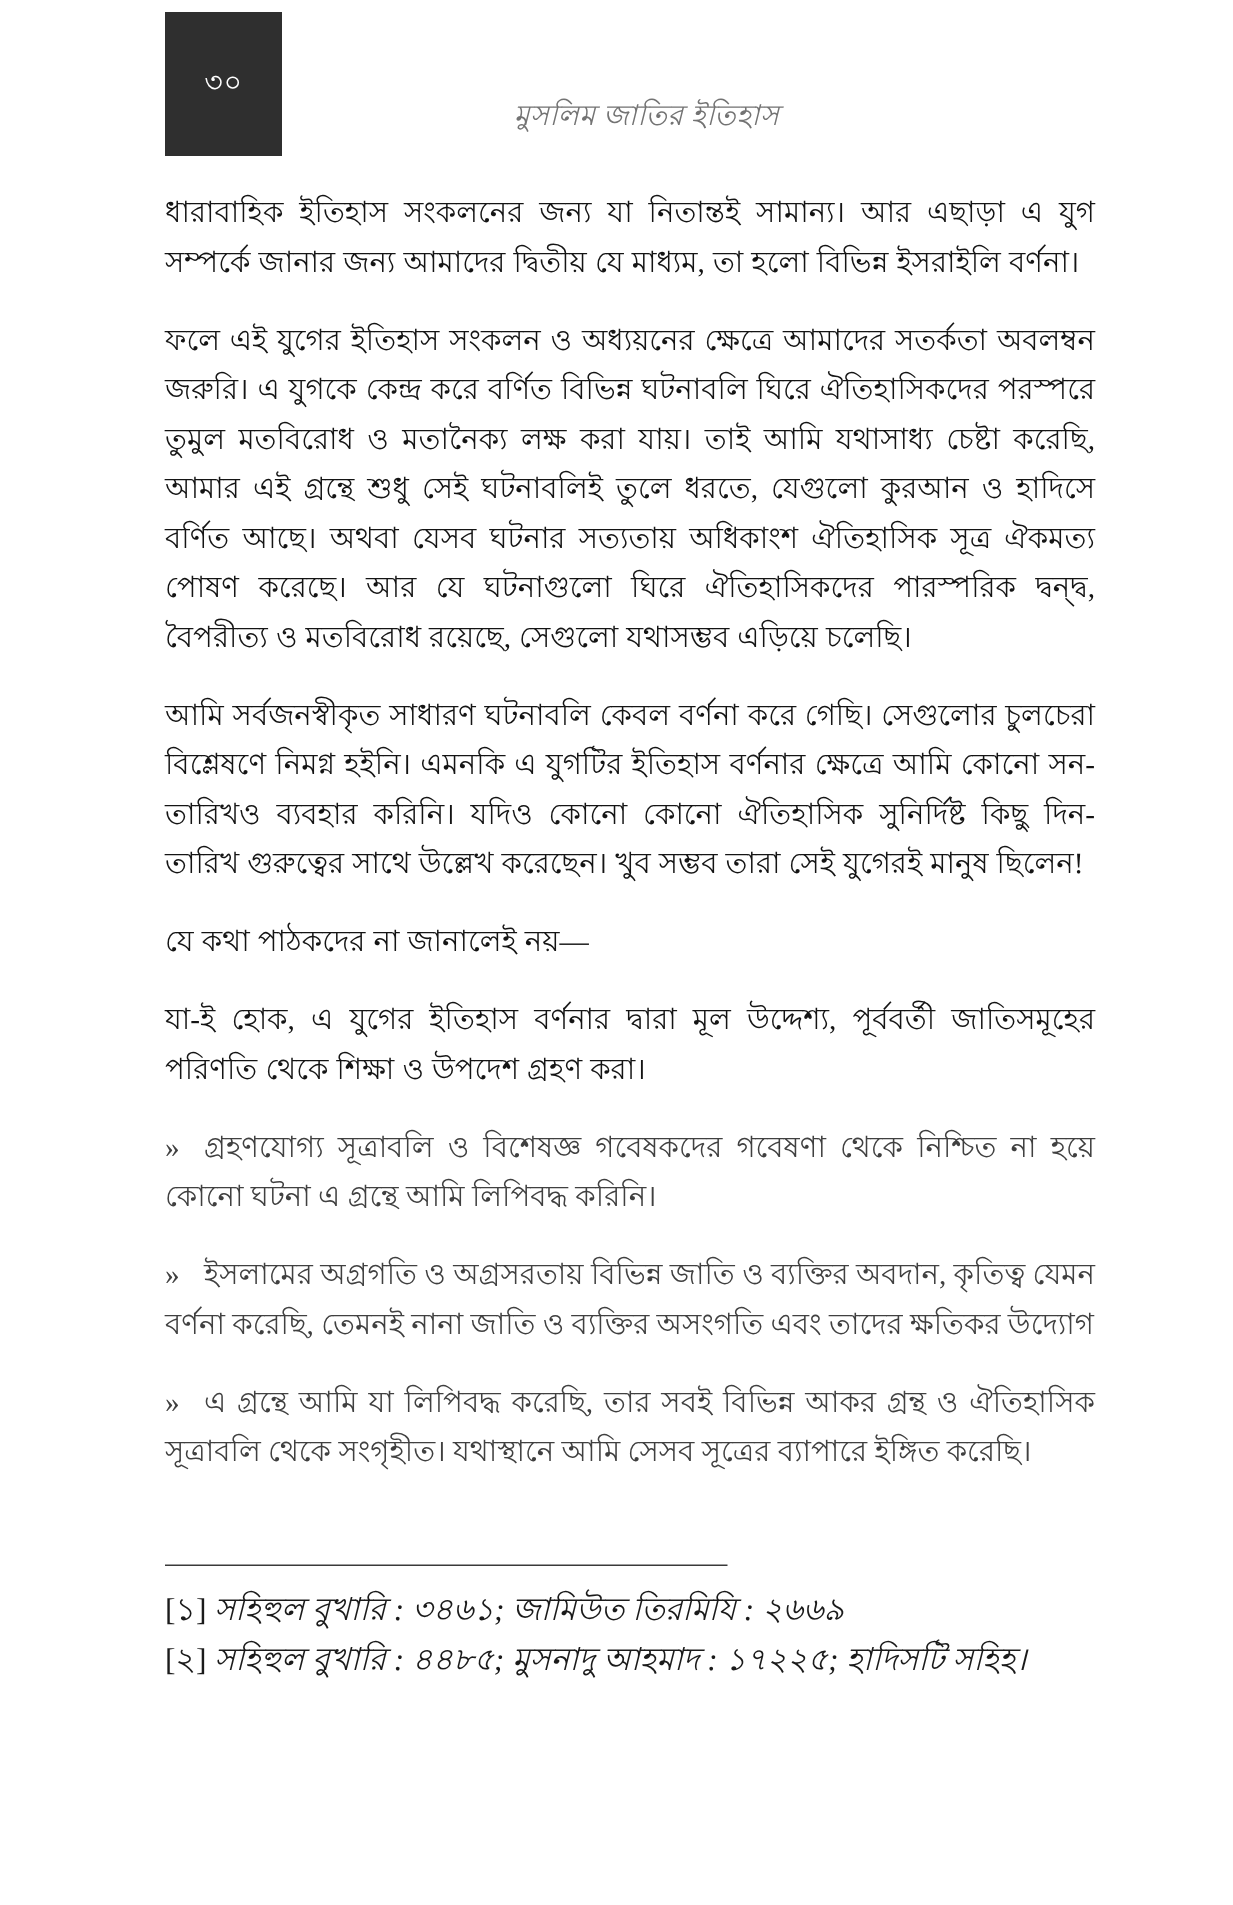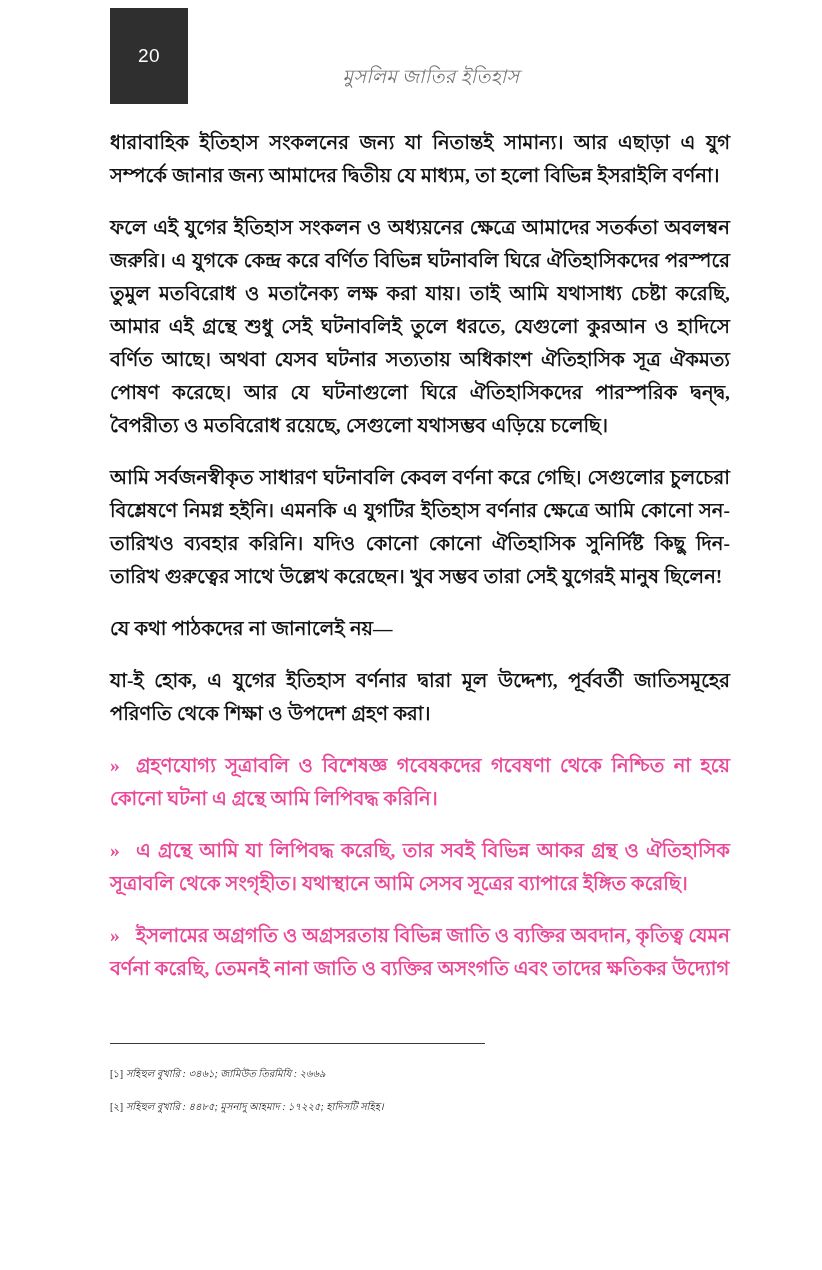--- a/index.html
+++ b/index.html
@@ -52,39 +52,38 @@
     color: #737373;
     letter-spacing: 0.3px;
     padding-left: 40px;
   }
   
   .content {
     position: absolute;
     left: 110px;
     top: 126px;
     width: 620px;
-    font-weight: bold;
   }
   p.body {
     margin: 0 0 19px 0;
     font-size: 19.5px;
     line-height: 33px;
     text-align: justify;
     text-align-last: left;
     word-spacing: 0.5px;
     color: #141414;
   }
   p.bullet {
     margin: 0 0 19px 0;
     font-size: 19.5px;
     line-height: 33px;
     text-align: justify;
     text-align-last: left;
     padding-left: 0;
-    color: #ec4899;
+    color: #404040;
   }
   .bullet-mark {
     display: inline-block;
     width: 26px;
     font-family: "Liberation Serif", serif;
   }
   .short {
     text-align: left;
   }
   
@@ -96,21 +95,21 @@
     height: 1px;
     background: #3a3a3a;
   }
   .footnotes {
     position: absolute;
     left: 110px;
     top: 1060px;
     width: 620px;
   }
   .footnote {
-    font-size: 10px;
+    font-size: 21px;
     line-height: 27px;
     font-style: italic;
     color: #1a1a1a;
     margin-bottom: 6px;
     white-space: nowrap;
   }
   .footnote .marker {
     font-style: normal;
   }
   sup.ref {
@@ -119,44 +118,44 @@
     line-height: 0;
   }
 </style>
 </head>
 <body>
 
 <div class="page">
 
   <div class="page-header">
     <div class="folio-box">
-      <span>20</span>
+      <span>৩০</span>
     </div>
     <div class="running-head">মুসলিম জাতির ইতিহাস</div>
   </div>
 
   <div class="content">
 
     <p class="body"><span>ধারাবাহিক ইতিহাস সংকলনের জন্য যা নিতান্তই সামান্য। আর এছাড়া এ যুগ সম্পর্কে জানার জন্য আমাদের দ্বিতীয় যে মাধ্যম, তা হলো বিভিন্ন ইসরাইলি বর্ণনা।</span></p>
 
 
 
     <p class="body"><span>ফলে এই যুগের ইতিহাস সংকলন ও অধ্যয়নের ক্ষেত্রে আমাদের সতর্কতা অবলম্বন জরুরি। এ যুগকে কেন্দ্র করে বর্ণিত বিভিন্ন ঘটনাবলি ঘিরে ঐতিহাসিকদের পরস্পরে তুমুল মতবিরোধ ও মতানৈক্য লক্ষ করা যায়। তাই আমি যথাসাধ্য চেষ্টা করেছি, আমার এই গ্রন্থে শুধু সেই ঘটনাবলিই তুলে ধরতে, যেগুলো কুরআন ও হাদিসে বর্ণিত আছে। অথবা যেসব ঘটনার সত্যতায় অধিকাংশ ঐতিহাসিক সূত্র ঐকমত্য পোষণ করেছে। আর যে ঘটনাগুলো ঘিরে ঐতিহাসিকদের পারস্পরিক দ্বন্দ্ব, বৈপরীত্য ও মতবিরোধ রয়েছে, সেগুলো যথাসম্ভব এড়িয়ে চলেছি।</span></p>
 
     <p class="body"><span>আমি সর্বজনস্বীকৃত সাধারণ ঘটনাবলি কেবল বর্ণনা করে গেছি। সেগুলোর চুলচেরা বিশ্লেষণে নিমগ্ন হইনি। এমনকি এ যুগটির ইতিহাস বর্ণনার ক্ষেত্রে আমি কোনো সন-তারিখও ব্যবহার করিনি। যদিও কোনো কোনো ঐতিহাসিক সুনির্দিষ্ট কিছু দিন-তারিখ গুরুত্বের সাথে উল্লেখ করেছেন। খুব সম্ভব তারা সেই যুগেরই মানুষ ছিলেন!</span></p>
 
     <p class="body short"><span>যে কথা পাঠকদের না জানালেই নয়—</span></p>
 
     <p class="body"><span>যা-ই হোক, এ যুগের ইতিহাস বর্ণনার দ্বারা মূল উদ্দেশ্য, পূর্ববর্তী জাতিসমূহের পরিণতি থেকে শিক্ষা ও উপদেশ গ্রহণ করা।</span></p>
 
     <p class="bullet"><span class="bullet-mark">»</span><span>গ্রহণযোগ্য সূত্রাবলি ও বিশেষজ্ঞ গবেষকদের গবেষণা থেকে নিশ্চিত না হয়ে কোনো ঘটনা এ গ্রন্থে আমি লিপিবদ্ধ করিনি।</span></p>
 
+    <p class="bullet"><span class="bullet-mark">»</span><span>ইসলামের অগ্রগতি ও অগ্রসরতায় বিভিন্ন জাতি ও ব্যক্তির অবদান, কৃতিত্ব যেমন বর্ণনা করেছি, তেমনই নানা জাতি ও ব্যক্তির অসংগতি এবং তাদের ক্ষতিকর উদ্যোগ</span></p>
+
     <p class="bullet"><span class="bullet-mark">»</span><span>এ গ্রন্থে আমি যা লিপিবদ্ধ করেছি, তার সবই বিভিন্ন আকর গ্রন্থ ও ঐতিহাসিক সূত্রাবলি থেকে সংগৃহীত। যথাস্থানে আমি সেসব সূত্রের ব্যাপারে ইঙ্গিত করেছি।</span></p>
-
-    <p class="bullet"><span class="bullet-mark">»</span><span>ইসলামের অগ্রগতি ও অগ্রসরতায় বিভিন্ন জাতি ও ব্যক্তির অবদান, কৃতিত্ব যেমন বর্ণনা করেছি, তেমনই নানা জাতি ও ব্যক্তির অসংগতি এবং তাদের ক্ষতিকর উদ্যোগ</span></p>
 
   </div>
 
   <div class="footnote-rule"></div>
 
   <div class="footnotes">
     <div class="footnote">
       <span class="marker">[১]</span>
       <span>সহিহুল বুখারি : ৩৪৬১; জামিউত তিরমিযি : ২৬৬৯</span>
     </div>

